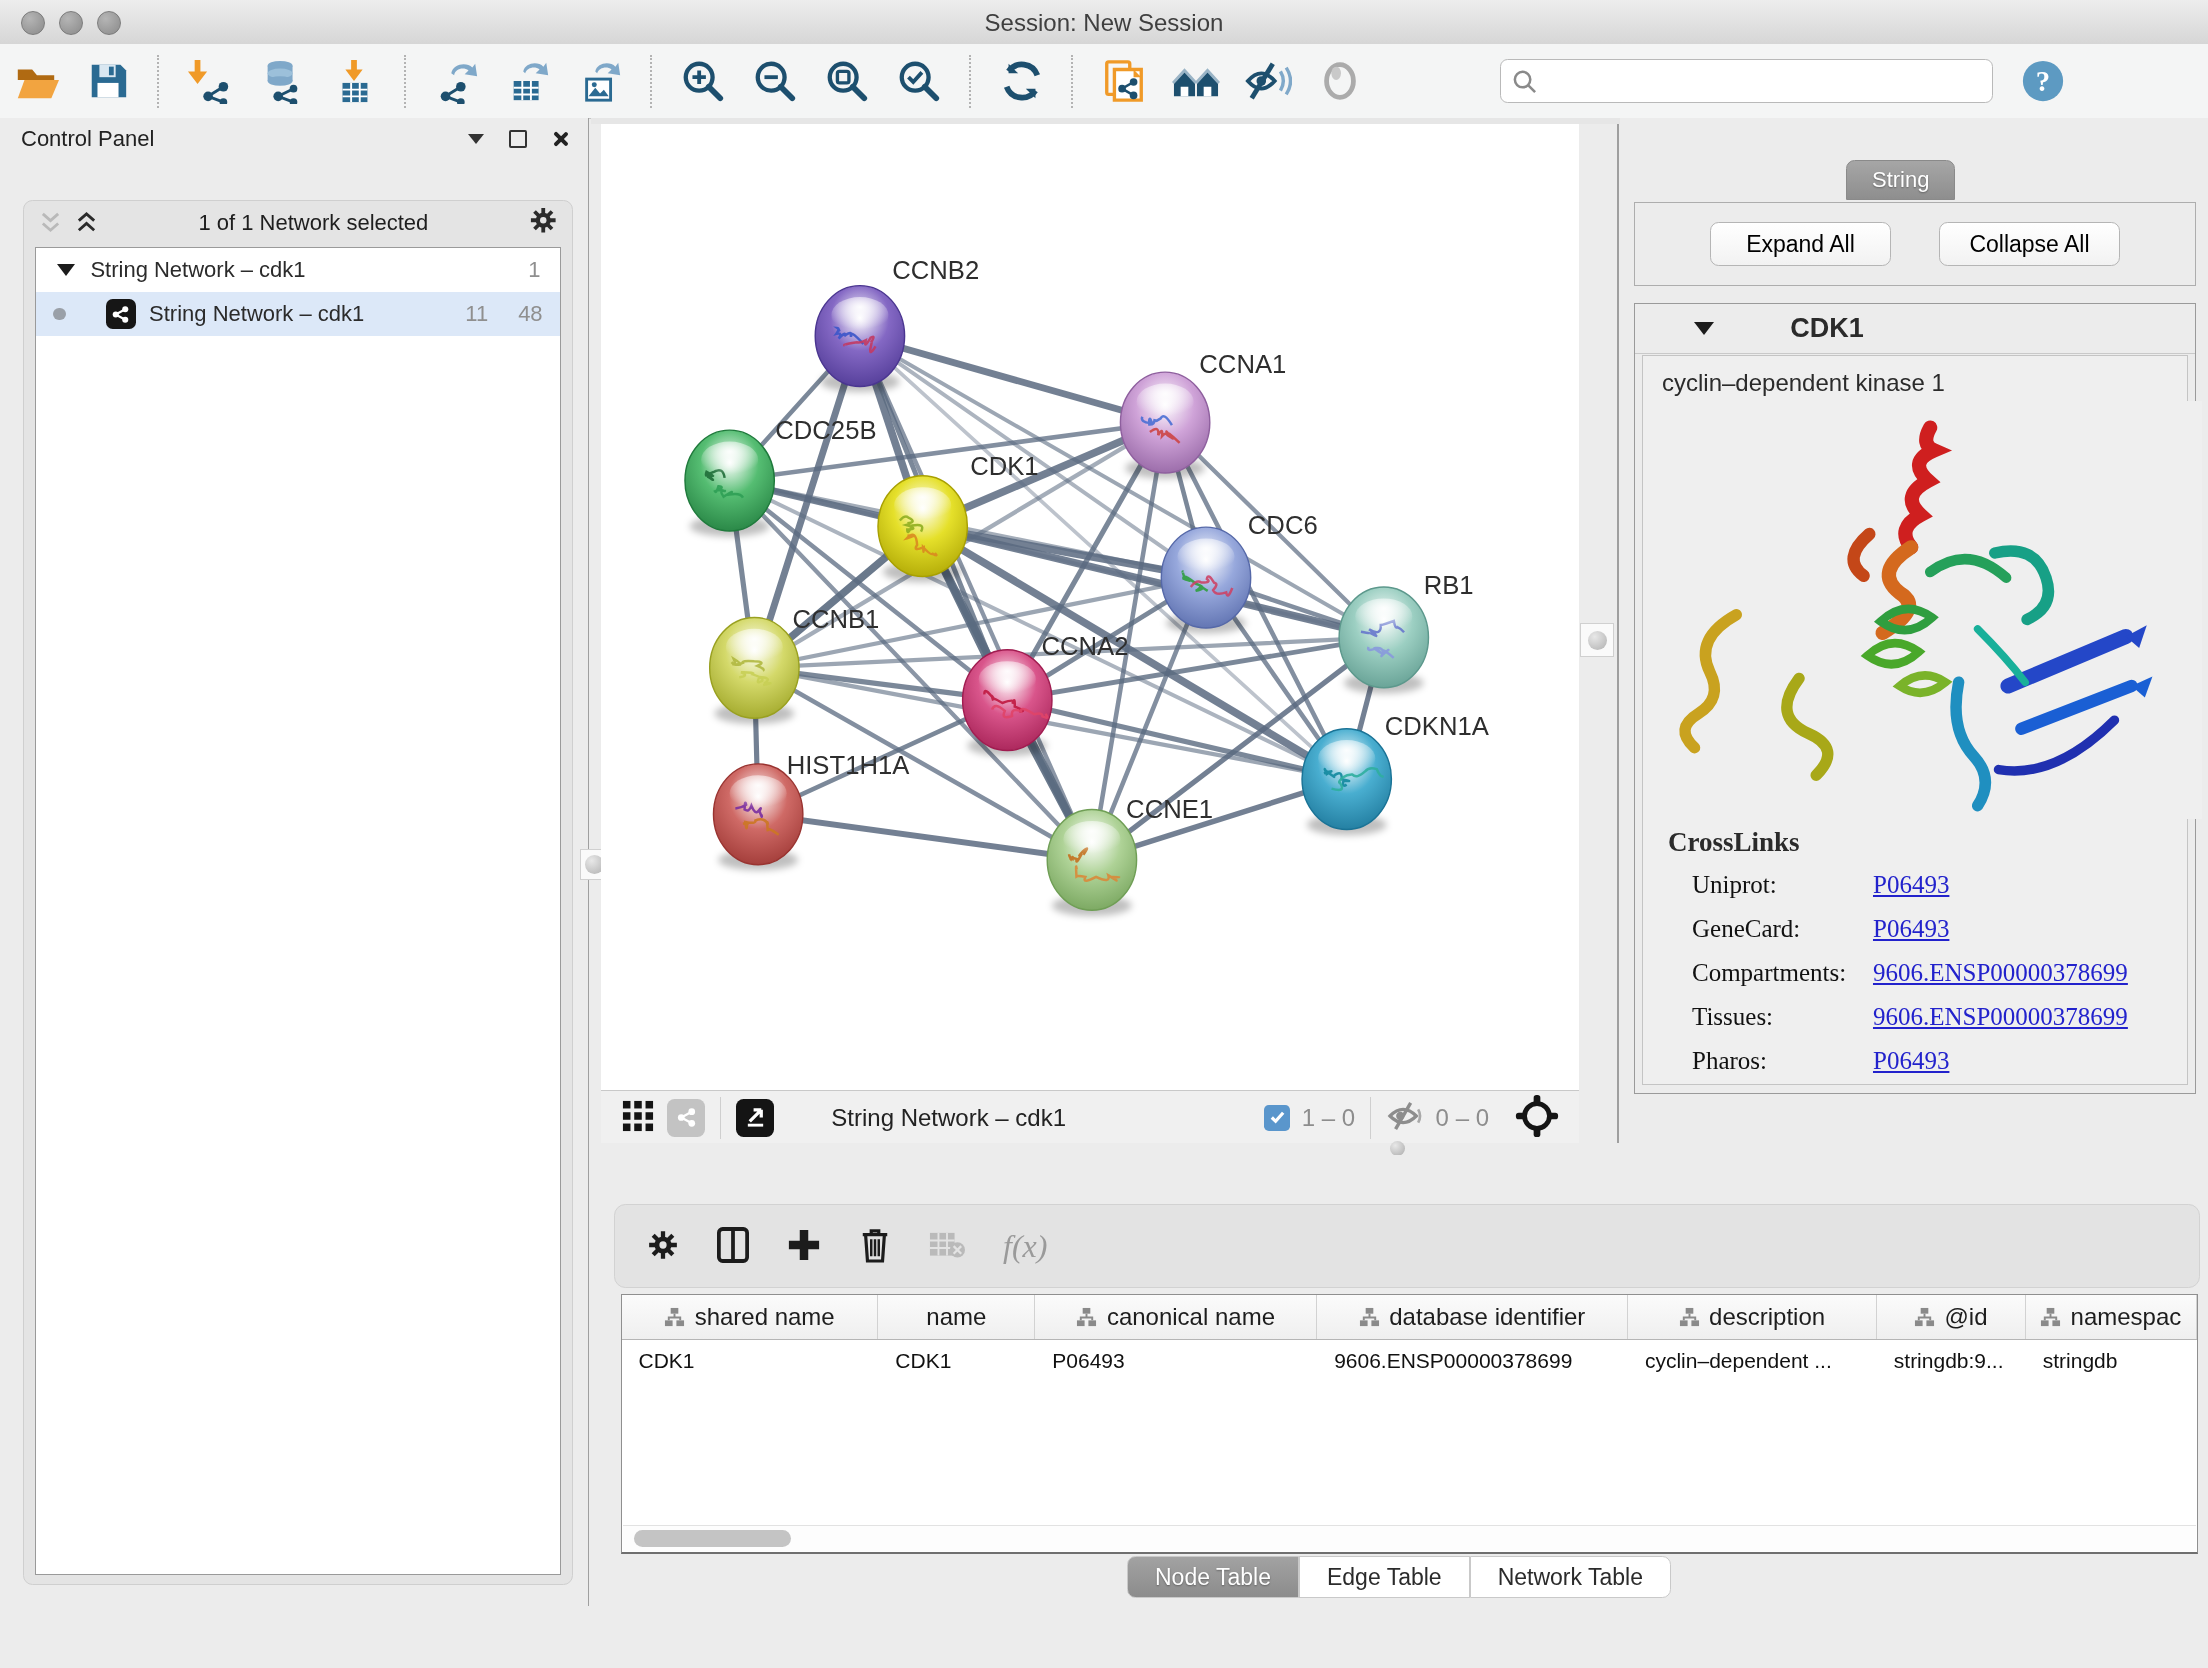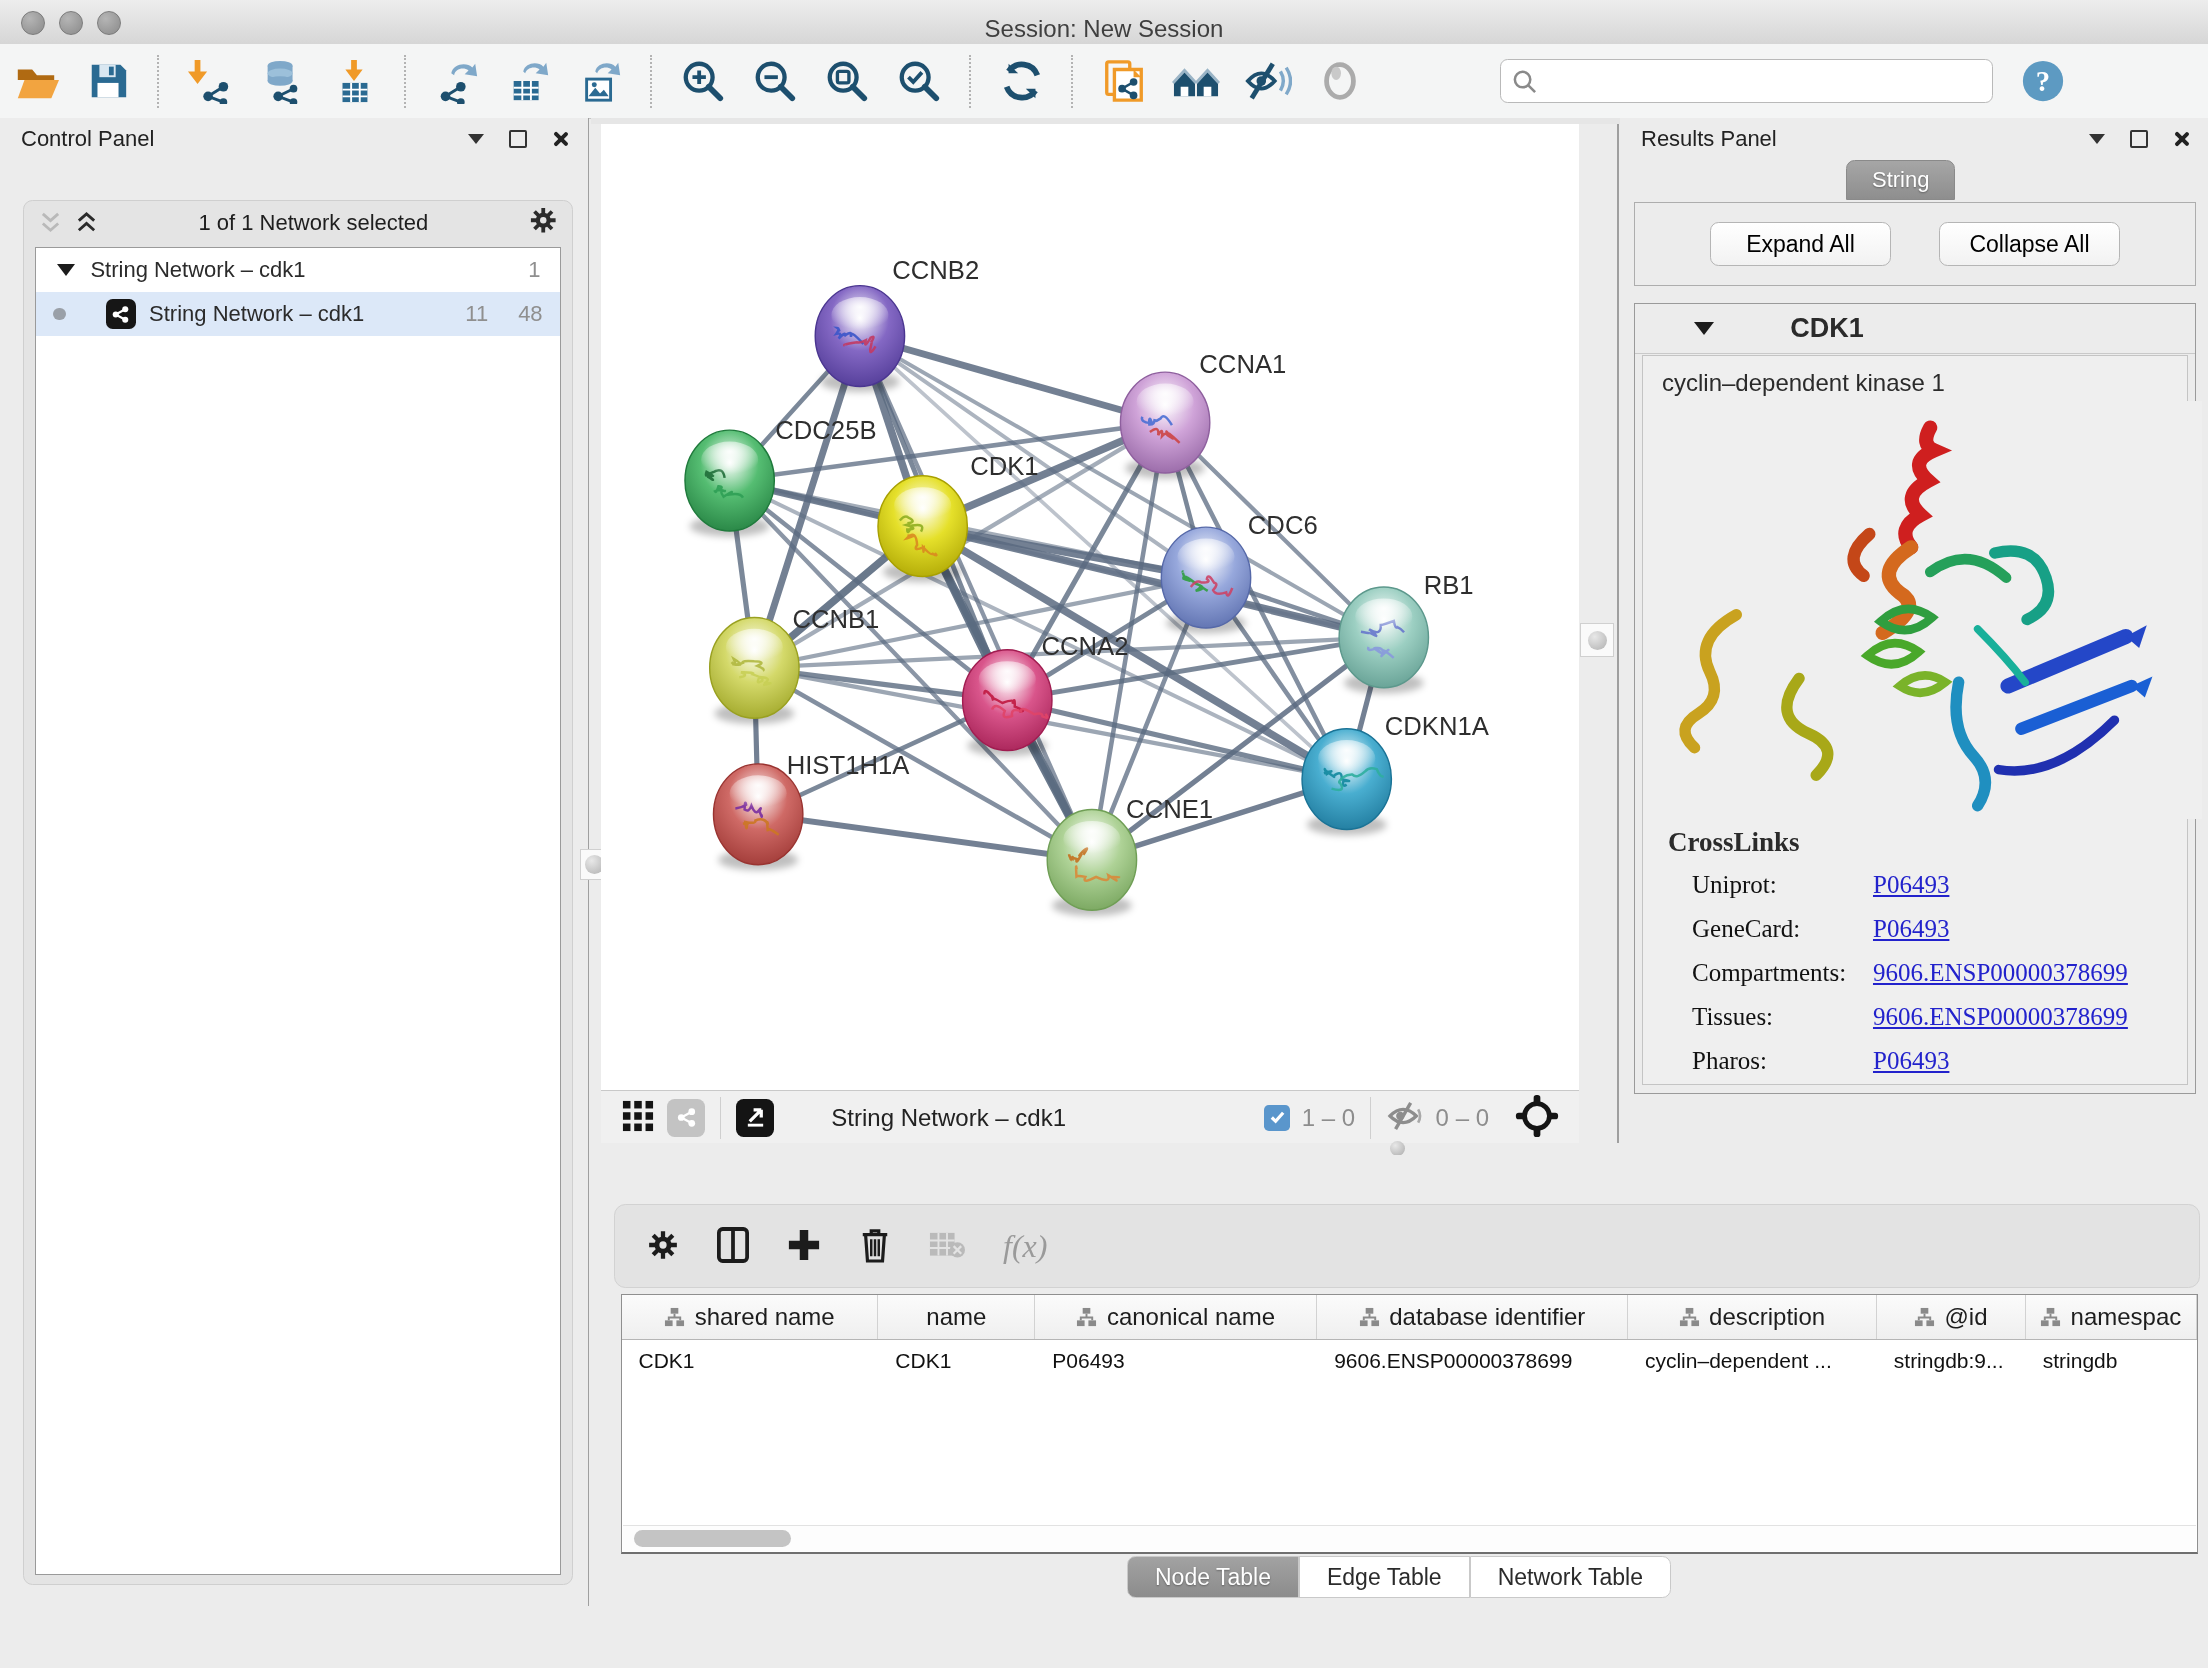--- a/index.html
+++ b/index.html
@@ -5,21 +5,21 @@
   html,body{margin:0;padding:0;background:#d8d8d8;}
   .app{position:relative;width:2208px;height:1668px;background:#ececec;
        font-family:"Liberation Sans",sans-serif;color:#2b2b2b;overflow:hidden;}
   .abs{position:absolute;}
 
   
   .titlebar{left:0;top:0;width:2208px;height:44px;
     background:linear-gradient(#ededed,#d6d6d6);border-bottom:1px solid #b0b0b0;}
   .tl{position:absolute;top:10.5px;width:22px;height:22px;border-radius:50%;
     background:radial-gradient(circle at 35% 30%,#b5b5b5,#8a8a8a);border:1px solid #7c7c7c;}
-  .win-title{position:absolute;left:0;right:0;top:15px;text-align:center;
+  .win-title{position:absolute;left:0;right:0;top:9px;text-align:center;
     font-size:24px;color:#3f3f3f;}
 
   
   .toolbar{left:0;top:44px;width:2208px;height:74px;background:#f4f5f5;
     border-bottom:1px solid #c4c4c4;display:flex;align-items:center;}
   .tb-btn{width:72px;height:65px;display:flex;align-items:center;justify-content:center;flex:0 0 auto;}
   .tb-sep{width:1.9px;height:53px;border-left:2.9px dotted #b3b3b3;margin:0 13.3px;flex:0 0 auto;}
   .searchbox{width:472px;height:42px;background:#fff;border:1px solid #b9b9b9;border-radius:7.6px;
     display:flex;align-items:center;padding:0 9.5px;margin-left:124px;}
   .searchbox input{border:none;outline:none;flex:1;font-size:21px;font-family:"Liberation Sans",sans-serif;background:transparent;}
@@ -641,28 +641,20 @@
             <rect x="36" y="20.5" width="10" height="7" rx="3"></rect>
           </g>
         </svg>
     </span>
   </div>
   <div class="abs h-splitter">
       <span class="h-grip"></span>
     </div>
 
   <div class="abs results-panel">
-    <div class="panel-head">
-      <span class="ph-title">Results Panel</span>
-      <span class="ph-icons">
-        <span class="tri-down"></span>
-        <span class="float-sq"></span>
-        <span class="close-x"></span>
-      </span>
-    </div>
     <div class="rp-tab">
         <div class="tab sel">String</div>
       </div>
     <div class="rp-btnbox">
       <button class="rp-btn">Expand All</button>
       <button class="rp-btn">Collapse All</button>
     </div>
     <div class="rp-section">
       <div class="rp-sec-head">
         <span style="margin-left:59px;width:0;height:0;border-left:10.5px solid transparent;border-right:10.5px solid transparent;border-top:13.3px solid #1c1c1c;"></span>

